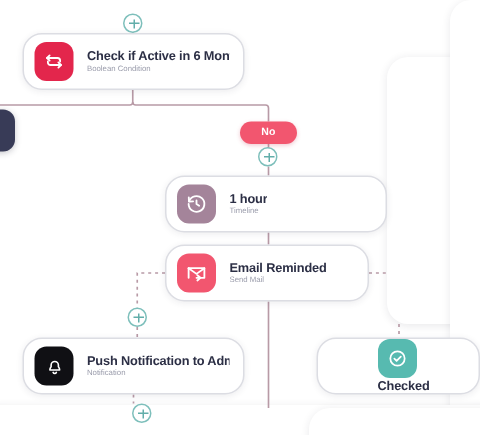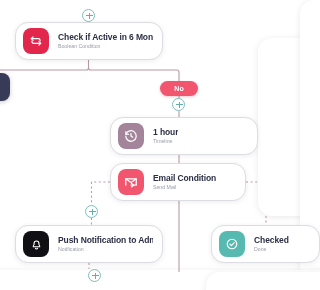--- a/index.html
+++ b/index.html
@@ -65,21 +65,21 @@
   }
   .node .sub{
     font-size:5.2px;color:#9a9cab;line-height:8px;
     white-space:nowrap;margin-top:.5px;
   }
 
   #node-condition{left:15px;top:22px;width:148px;height:38px;}
   #node-timeline{left:110px;top:117px;width:148px;height:38px;}
   #node-email{left:110px;top:163px;width:136px;height:38px;}
   #node-push{left:15px;top:225px;width:148px;height:38px;}
-  #node-checked{left:211px;top:225px;width:109px;height:38px;}
+  #node-checked{left:211px;top:225px;width:109px;height:38px;flex-direction:column;}
 
   .bg-condition{background:#e3264c;}
   .bg-timeline{background:#a4849a;}
   .bg-email{background:#f2566f;}
   .bg-push{background:#101014;}
   .bg-checked{background:#57bab0;}
 
   
   #pill-no{
     position:absolute;left:160px;top:81px;width:38px;height:15px;
@@ -168,21 +168,21 @@
   <div class="node" id="node-email">
     <div class="badge bg-email">
       <svg width="14" height="14" viewBox="0 0 24 24" fill="none" stroke="#ffffff" stroke-width="2.1" stroke-linecap="round" stroke-linejoin="round">
         <path d="M3 6.5 h18 v11 h-9"></path>
         <path d="M3 6.5 L12 13 L21 6.5"></path>
         <path d="M3 17.5 V6.5"></path>
         <path d="M13 20.5 L16.5 17.5 L13 14.5"></path>
       </svg>
     </div>
     <div class="txt">
-      <div class="title">Email Condition</div>
+      <div class="title">Email Reminded</div>
       <div class="sub">Send Mail</div>
     </div>
   </div>
 
   <div class="node" id="node-push">
     <div class="badge bg-push">
       <svg width="13" height="13" viewBox="0 0 24 24" fill="none" stroke="#ffffff" stroke-width="2" stroke-linecap="round" stroke-linejoin="round">
         <path d="M6 16 a6 6 0 0 1 1.5 -4 V10 a4.5 4.5 0 0 1 9 0 v2 a6 6 0 0 1 1.5 4 z"></path>
         <path d="M10 19 a2.2 2.2 0 0 0 4 0"></path>
       </svg>

